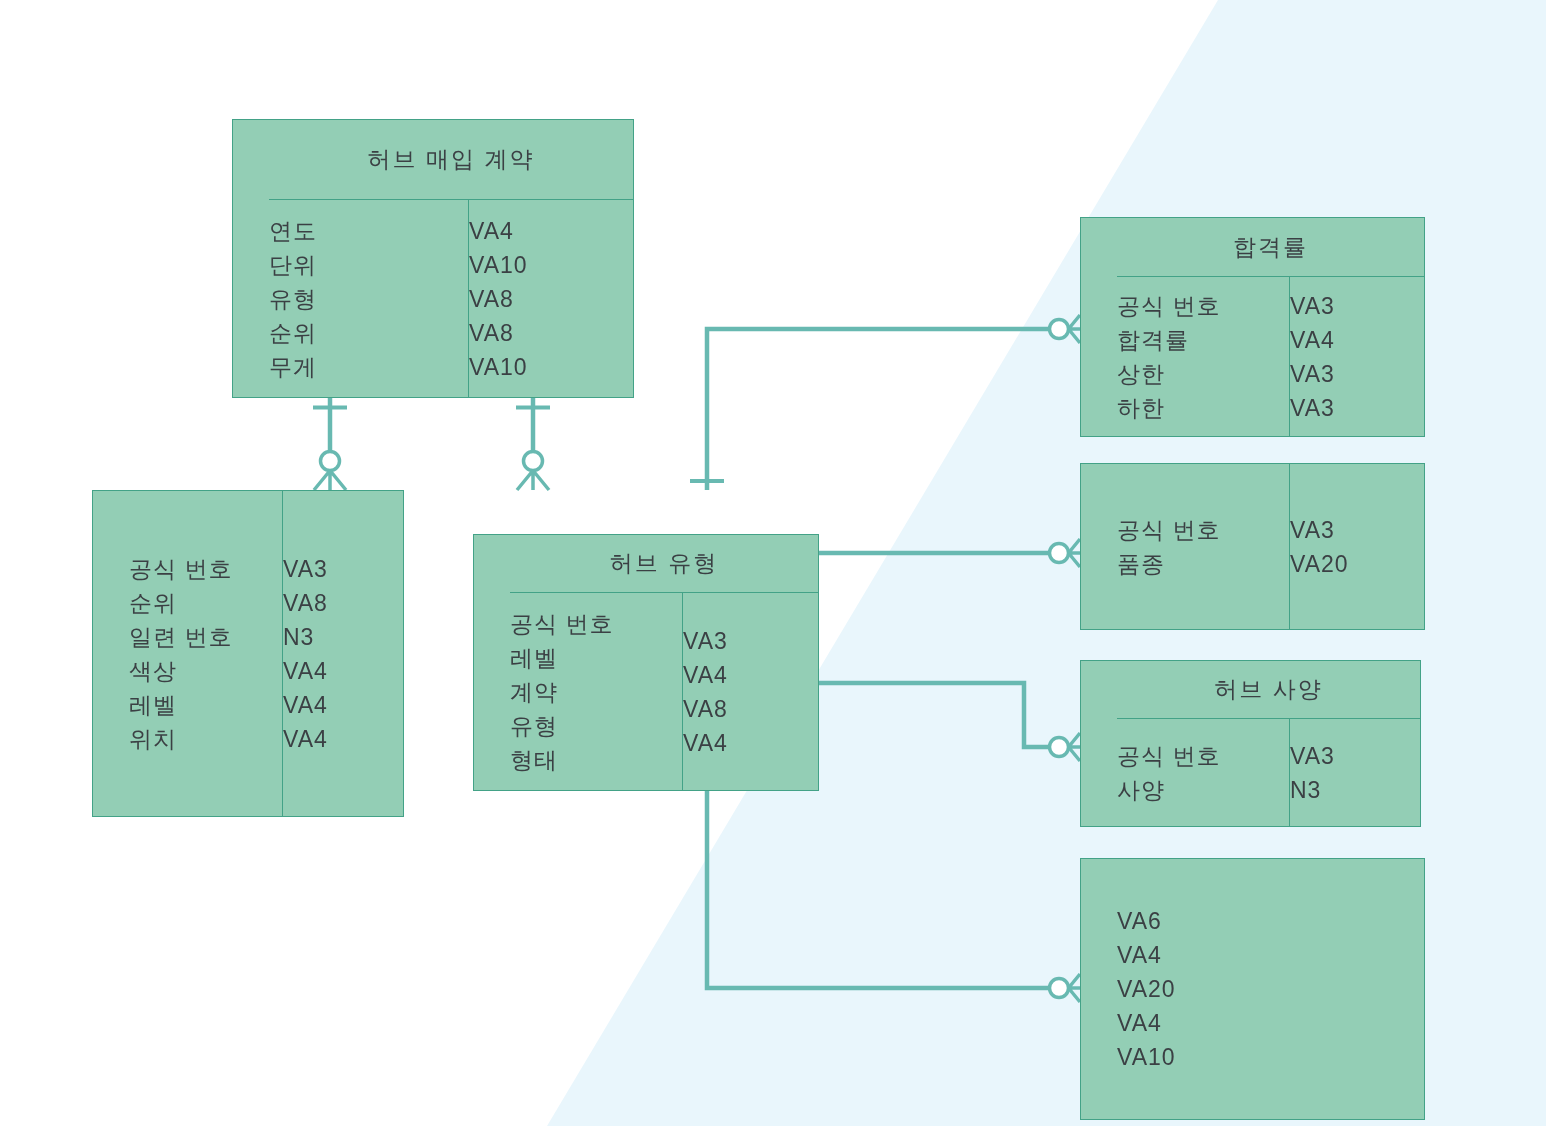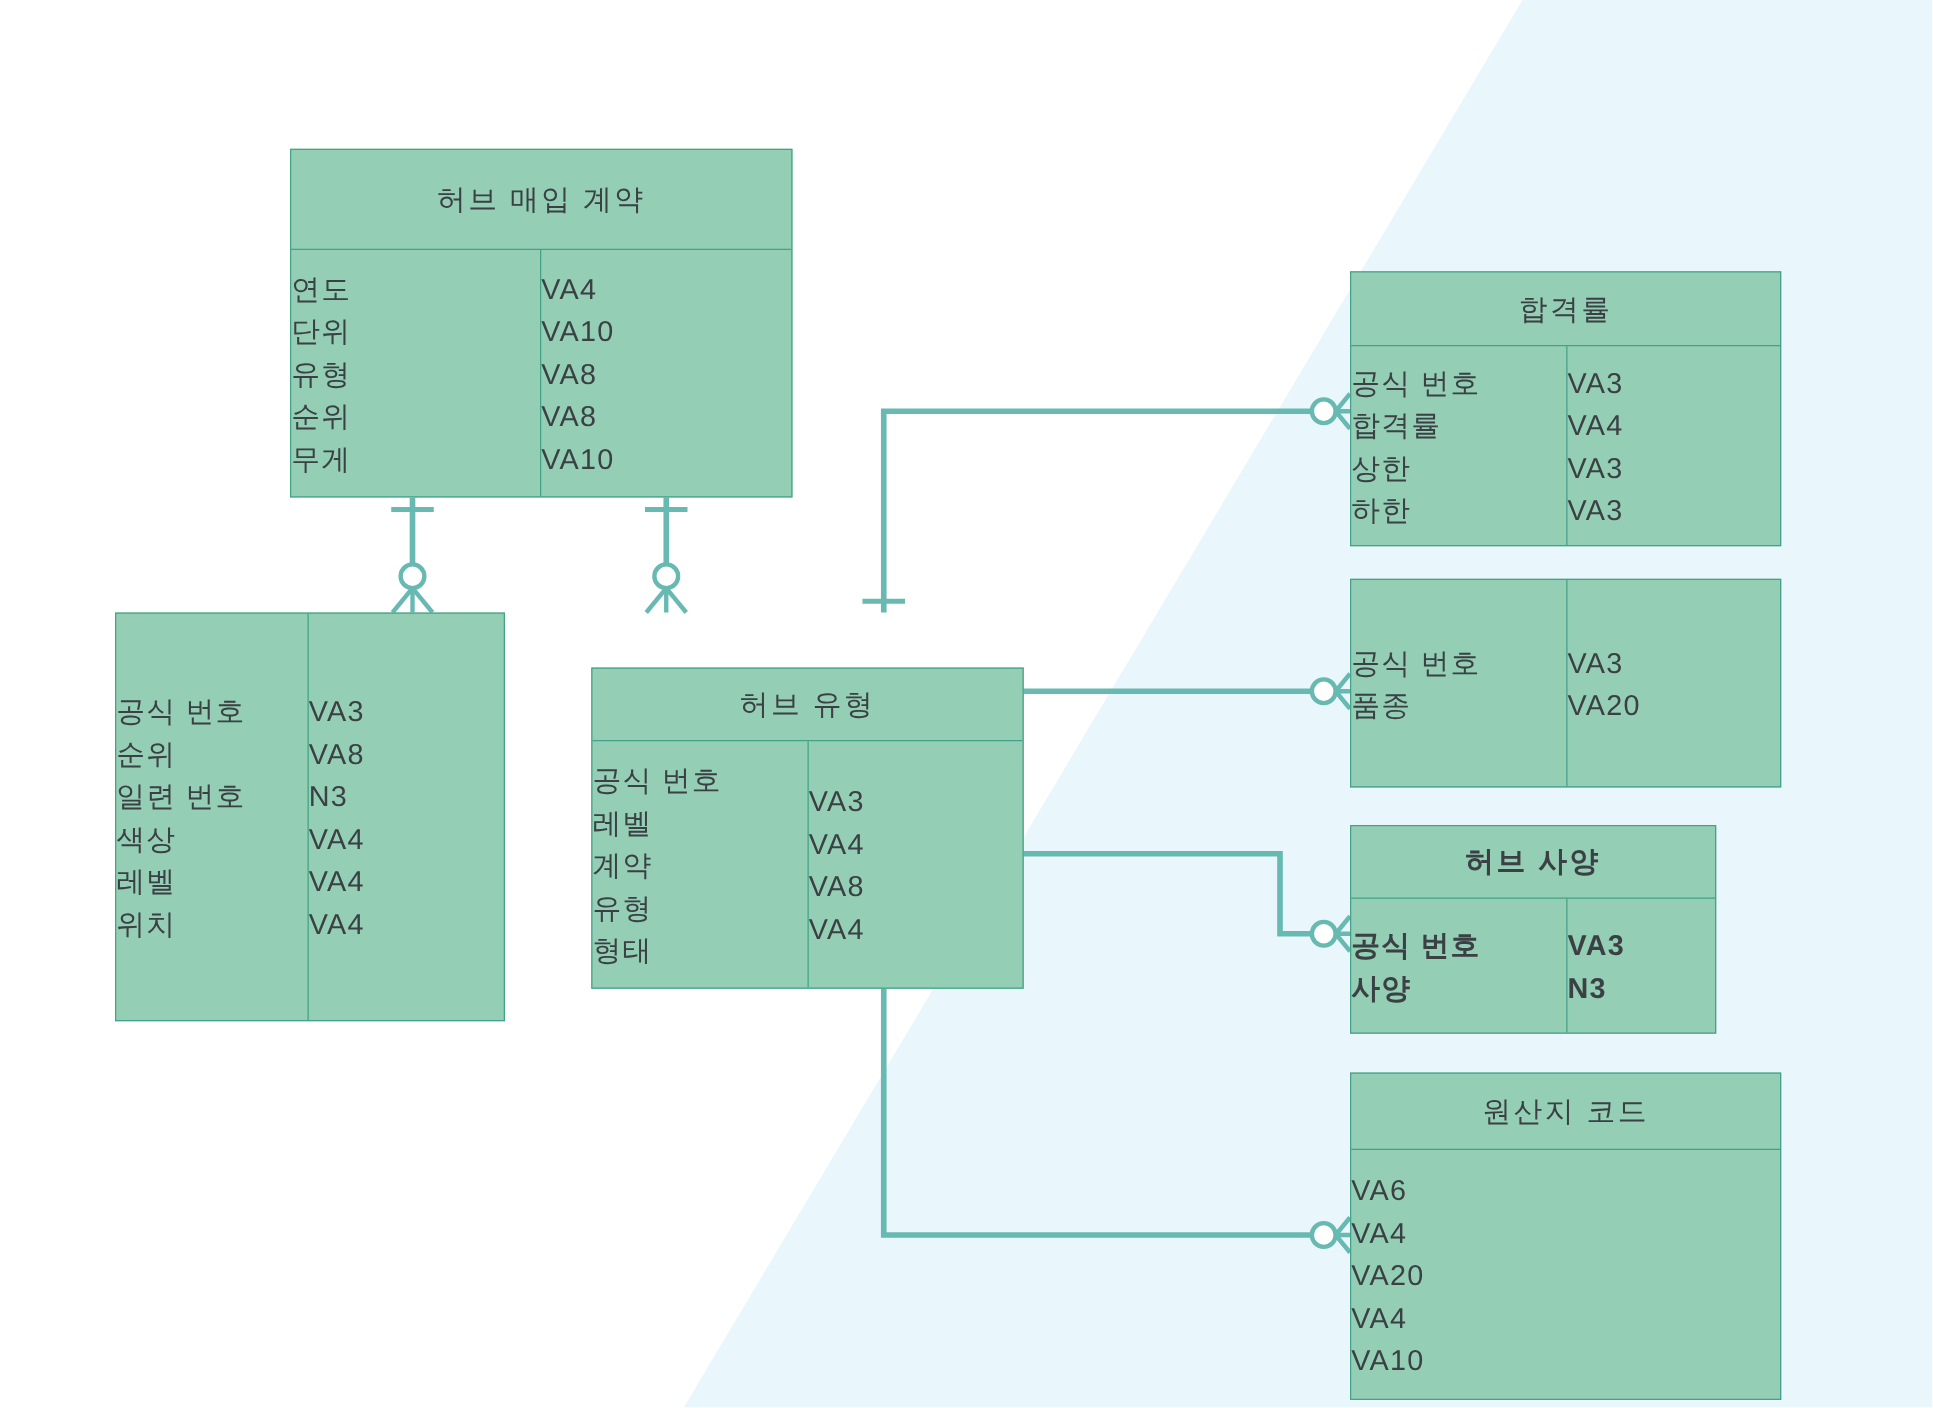--- a/index.html
+++ b/index.html
@@ -13,21 +13,21 @@
   .page-title{
     position:absolute;left:770px;top:56px;width:520px;z-index:2;
     text-align:center;font-size:64px;font-weight:900;letter-spacing:0px;
     color:var(--title-text,#0f0f0f);white-space:nowrap;
   }
 
   .entity{
     position:absolute;z-index:2;box-sizing:border-box;
     background:var(--entity-fill,#93ceb5);
     border:1.5px solid var(--entity-border,#43a287);
-    display:flex;flex-direction:column;color:var(--text,#3b4044);
+    display:flex;flex-direction:column;color:var(--text,#3b4044);padding-left:36px;
   }
   .entity-header{
     flex:0 0 var(--hh);height:var(--hh);
     border-bottom:1.5px solid var(--entity-border,#43a287);
     display:flex;align-items:center;justify-content:center;
     font-size:23px;letter-spacing:2px;
   }
   .entity-body{flex:1;display:flex;min-height:0;}
   .col{
     display:flex;flex-direction:column;justify-content:center;
@@ -178,36 +178,35 @@
           <div>공식 번호</div>
           <div>품종</div>
         </div>
       <div class="col types">
           <div>VA3</div>
           <div>VA20</div>
         </div>
     </div>
   </div>
 
-  <div class="entity" style="left:1080px;top:660px;width:293px;height:167px;font-weight:bold;--hh:57px;--lw:172px;">
+  <div class="entity" style="left:1080px;top:660px;width:341px;height:167px;--hh:57px;--lw:172px;">
     <div class="entity-header">허브 사양</div>
     <div class="entity-body">
       <div class="col names">
           <div>공식 번호</div>
           <div>사양</div>
         </div>
       <div class="col types">
           <div>VA3</div>
           <div>N3</div>
         </div>
     </div>
   </div>
 
   <div class="entity" style="left:1080px;top:858px;width:345px;height:262px;--hh:60px;--lw:172px;">
-    <div class="entity-header">원산지 코드</div>
     <div class="entity-body">
       <div class="col types">
           <div>VA6</div>
           <div>VA4</div>
           <div>VA20</div>
           <div>VA4</div>
           <div>VA10</div>
         </div>
     </div>
   </div>

